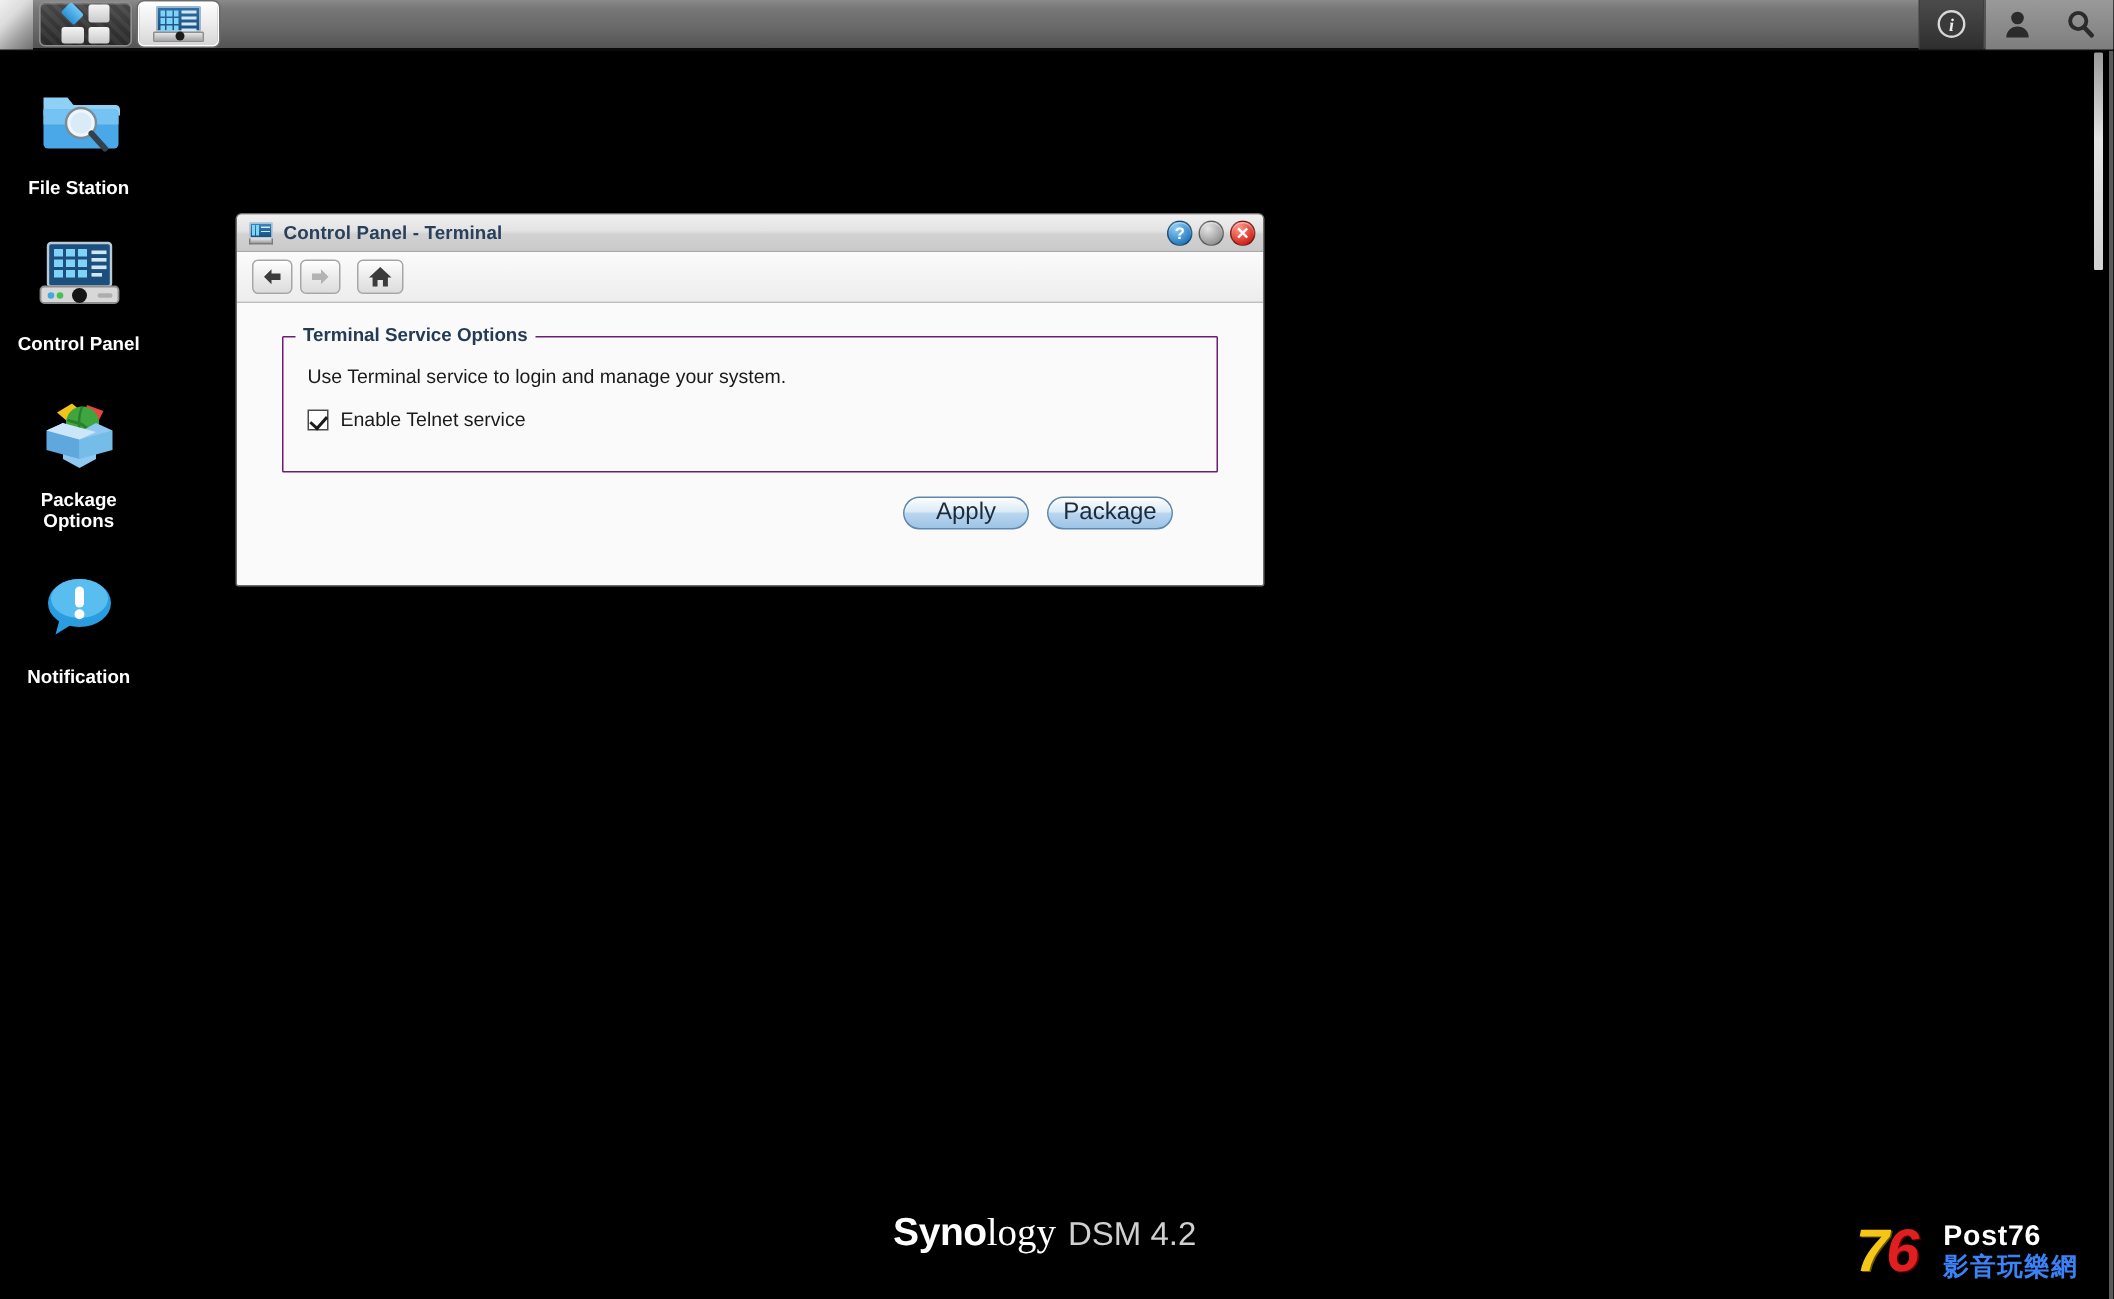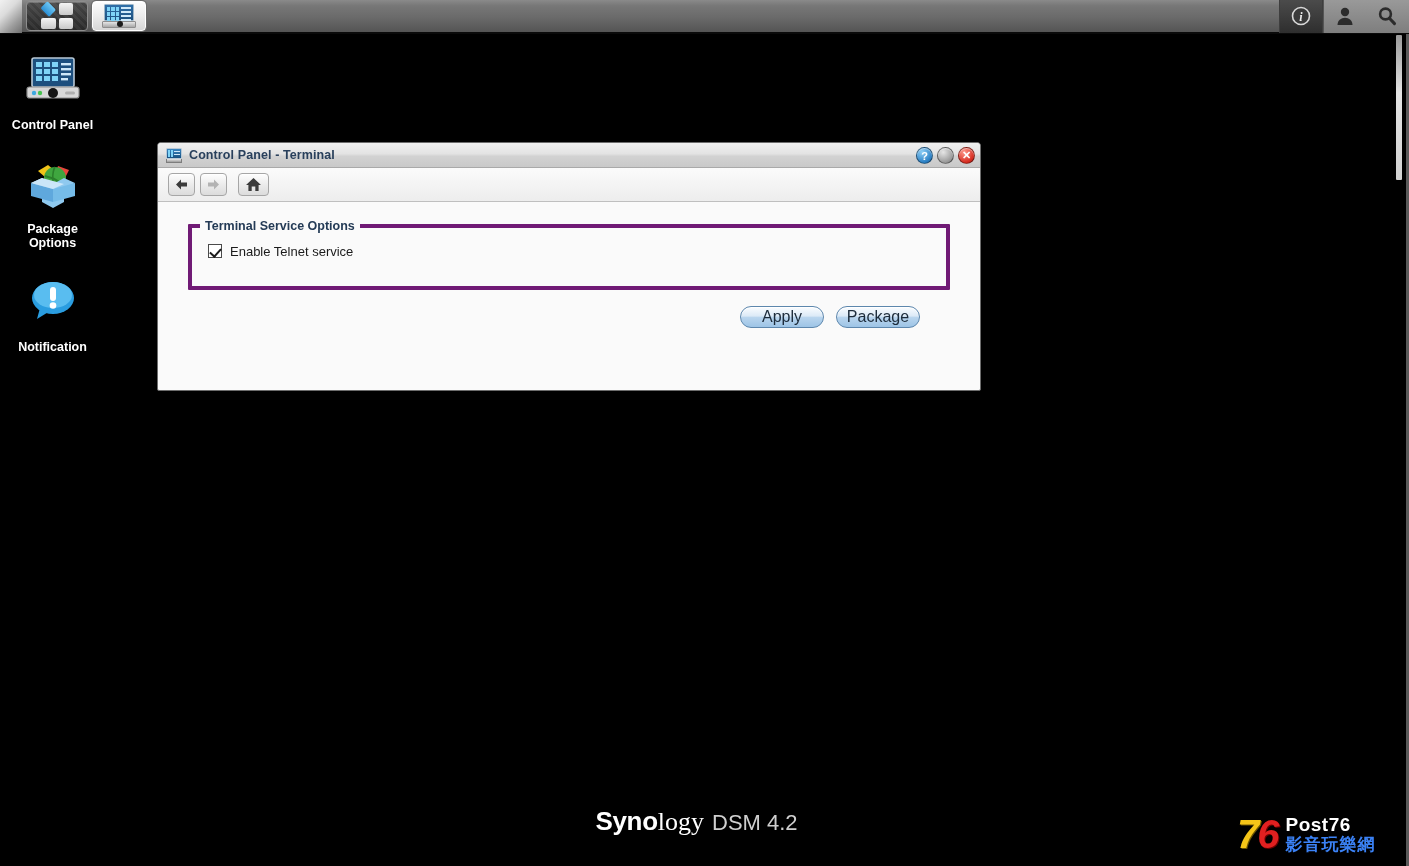--- a/index.html
+++ b/index.html
@@ -90,21 +90,21 @@
     cursor: pointer; padding-top: 10px;
   }
   .desk-icon .glyph { height: 60px; display: flex; align-items: center; justify-content: center; }
   .desk-icon .lbl {
     color: #fff; font-size: 12.5px; font-weight: bold; line-height: 14px;
     margin-top: 8px; text-shadow: 0 1px 2px #000;
   }
 
   
   #window {
-    position: absolute; left: 157px; top: 142px; width: 824px; height: 249px;
+    position: absolute; left: 157px; top: 142px; width: 686px; height: 249px;
     background: #fafafa;
     border: 1px solid #6d6d6d;
     border-radius: 4px 4px 2px 2px;
     box-shadow: 0 6px 18px rgba(0,0,0,.55);
     overflow: hidden;
   }
   #titlebar {
     height: 25px; position: relative;
     background: linear-gradient(to bottom, #f0f0f0 0%, #e3e3e3 45%, #d2d2d2 55%, #c9c9c9 100%);
     border-bottom: 1px solid #a9a9a9;
@@ -149,30 +149,30 @@
     width: 27px; height: 23px; border: 1px solid #a6a6a6; border-radius: 4px;
     background: linear-gradient(to bottom,#fefefe,#eaeaea 55%,#dcdcdc);
     display: flex; align-items: center; justify-content: center; cursor: pointer;
     box-shadow: inset 0 1px 0 #fff;
   }
   .tbtn.home { width: 31px; margin-left: 6px; }
   .tbtn.disabled { cursor: default; }
 
   #win-body { padding: 14px 30px 0 30px; }
   #fieldset {
-    border: 4px solid #701a75; border-radius: 1px;
+    border: 1px solid #701a75; border-radius: 1px;
     padding: 16px 14px 18px 14px; position: relative; margin-top: 8px;
     background: #fafafa;
   }
   #fieldset-legend {
     position: absolute; top: -9px; left: 8px; background: #fafafa; padding: 0 5px;
     font-size: 12.5px; font-weight: bold; color: #243b56;
   }
   #desc { font-size: 13px; color: #1b1b1b; margin: 2px 0 14px 2px; }
-  .cbrow { display: flex; align-items: flex-start; margin: 0 0 9px 2px; cursor: pointer; }
+  .cbrow { display: flex; align-items: flex-end; margin: 0 0 9px 2px; cursor: pointer; }
   .cbox {
     width: 14px; height: 14px; border: 1px solid #4a4a4a; background: #fff;
     margin-right: 8px; position: relative; flex: none;
   }
   .cbox.checked::after {
     content: ""; position: absolute; left: 3px; top: 1px; width: 5px; height: 9px;
     border: solid #1b1b1b; border-width: 0 2px 2px 0; transform: rotate(42deg);
   }
   .cblabel { font-size: 13px; color: #1b1b1b; }
   #btnrow { display: flex; justify-content: flex-end; gap: 12px; padding: 16px 30px 0 0; }
@@ -195,21 +195,21 @@
   #footer-logo .logy { font-family: "Liberation Serif", serif; font-size: 26px; font-weight: normal; }
   #footer-logo .dsm { font-size: 22px; color: #cfcfcf; margin-left: 8px; }
 
   #watermark {
     position: absolute; right: 8px; bottom: 6px; width: 164px; height: 52px;
     display: flex; align-items: center; user-select: none;
   }
   #wm-76 { font-size: 40px; font-weight: bold; font-style: italic; line-height: 40px; letter-spacing: -2px; }
   #wm-76 .y { color: #f5c518; text-shadow: 1px 1px 0 #6b5400; }
   #wm-76 .r { color: #e02020; text-shadow: 1px 1px 0 #6b0000; }
-  #wm-right { margin-left: 8px; display: flex; flex-direction: column; line-height: 1; }
+  #wm-right { margin-left: 18px; display: flex; flex-direction: column; line-height: 1; }
   #wm-post { color: #fff; font-size: 19px; font-weight: bold; letter-spacing: .5px; }
   #wm-cn { color: #3b82f6; font-size: 17px; font-weight: bold; letter-spacing: 1px; margin-top: 2px; }
 
   
   #vscroll-track {
     position: absolute; right: 5px; top: 34px; width: 10px; height: 832px;
     background: #000;
   }
   #vscroll-thumb {
     position: absolute; right: 7px; top: 35px; width: 6px; height: 145px;
@@ -284,20 +284,33 @@
         <svg width="20" height="20" viewBox="0 0 20 20">
           <circle cx="8.5" cy="8" r="5.4" fill="none" stroke="#2b2b2b" stroke-width="2.6"></circle>
           <line x1="12.4" y1="12.2" x2="17.5" y2="17.6" stroke="#2b2b2b" stroke-width="3" stroke-linecap="round"></line>
         </svg>
       </span>
     </div>
   </div>
 
   <div id="desktop-icons">
 
+    <div class="desk-icon">
+      <span class="glyph">
+        <svg width="56" height="50" viewBox="0 0 56 50">
+          <path d="M4 10h16l4 5h28a3 3 0 0 1 3 3v4H4z" fill="#8fd0f5"></path>
+          <path d="M4 18h47a3 3 0 0 1 3 3v20a3 3 0 0 1-3 3H7a3 3 0 0 1-3-3z" fill="#4aa8e8"></path>
+          <path d="M4 18h47a3 3 0 0 1 3 3v7H4z" fill="#74c3f2"></path>
+          <circle cx="29" cy="27" r="10" fill="#eef6fc" stroke="#7d8b95" stroke-width="1.6"></circle>
+          <circle cx="29" cy="27" r="7" fill="#cfe4f2" opacity=".65"></circle>
+          <line x1="36" y1="34" x2="45" y2="44" stroke="#33414c" stroke-width="4" stroke-linecap="round"></line>
+        </svg>
+      </span>
+      <div class="lbl">File Station</div>
+    </div>
 
     <div class="desk-icon">
       <span class="glyph">
         <svg width="58" height="48" viewBox="0 0 58 48">
           <rect x="8" y="2" width="42" height="29" rx="2" fill="#1d4f7e" stroke="#b9c9d6" stroke-width="1.6"></rect>
           <g fill="#7fd3f7">
             <rect x="12" y="6" width="6" height="5"></rect>
               <rect x="20" y="6" width="6" height="5"></rect>
               <rect x="28" y="6" width="6" height="5"></rect>
             <rect x="12" y="13" width="6" height="5"></rect>
@@ -386,20 +399,21 @@
       <span class="tbtn home">
         <svg width="17" height="15" viewBox="0 0 17 15">
           <path d="M8.5 1 L16 8 L13.6 8 L13.6 14 L10.3 14 L10.3 9.6 L6.7 9.6 L6.7 14 L3.4 14 L3.4 8 L1 8 Z" fill="#3b3b3b"></path>
         </svg>
       </span>
     </div>
 
     <div id="win-body">
       <div id="fieldset">
         <div id="fieldset-legend">Terminal Service Options</div>
+        <div id="desc">Use Terminal service to login and manage your system.</div>
 
         <div class="cbrow">
           <span class="cbox checked"></span>
           <span class="cblabel">Enable Telnet service</span>
         </div>
 
       </div>
 
       <div id="btnrow">
         <span class="pbtn">Apply</span>

